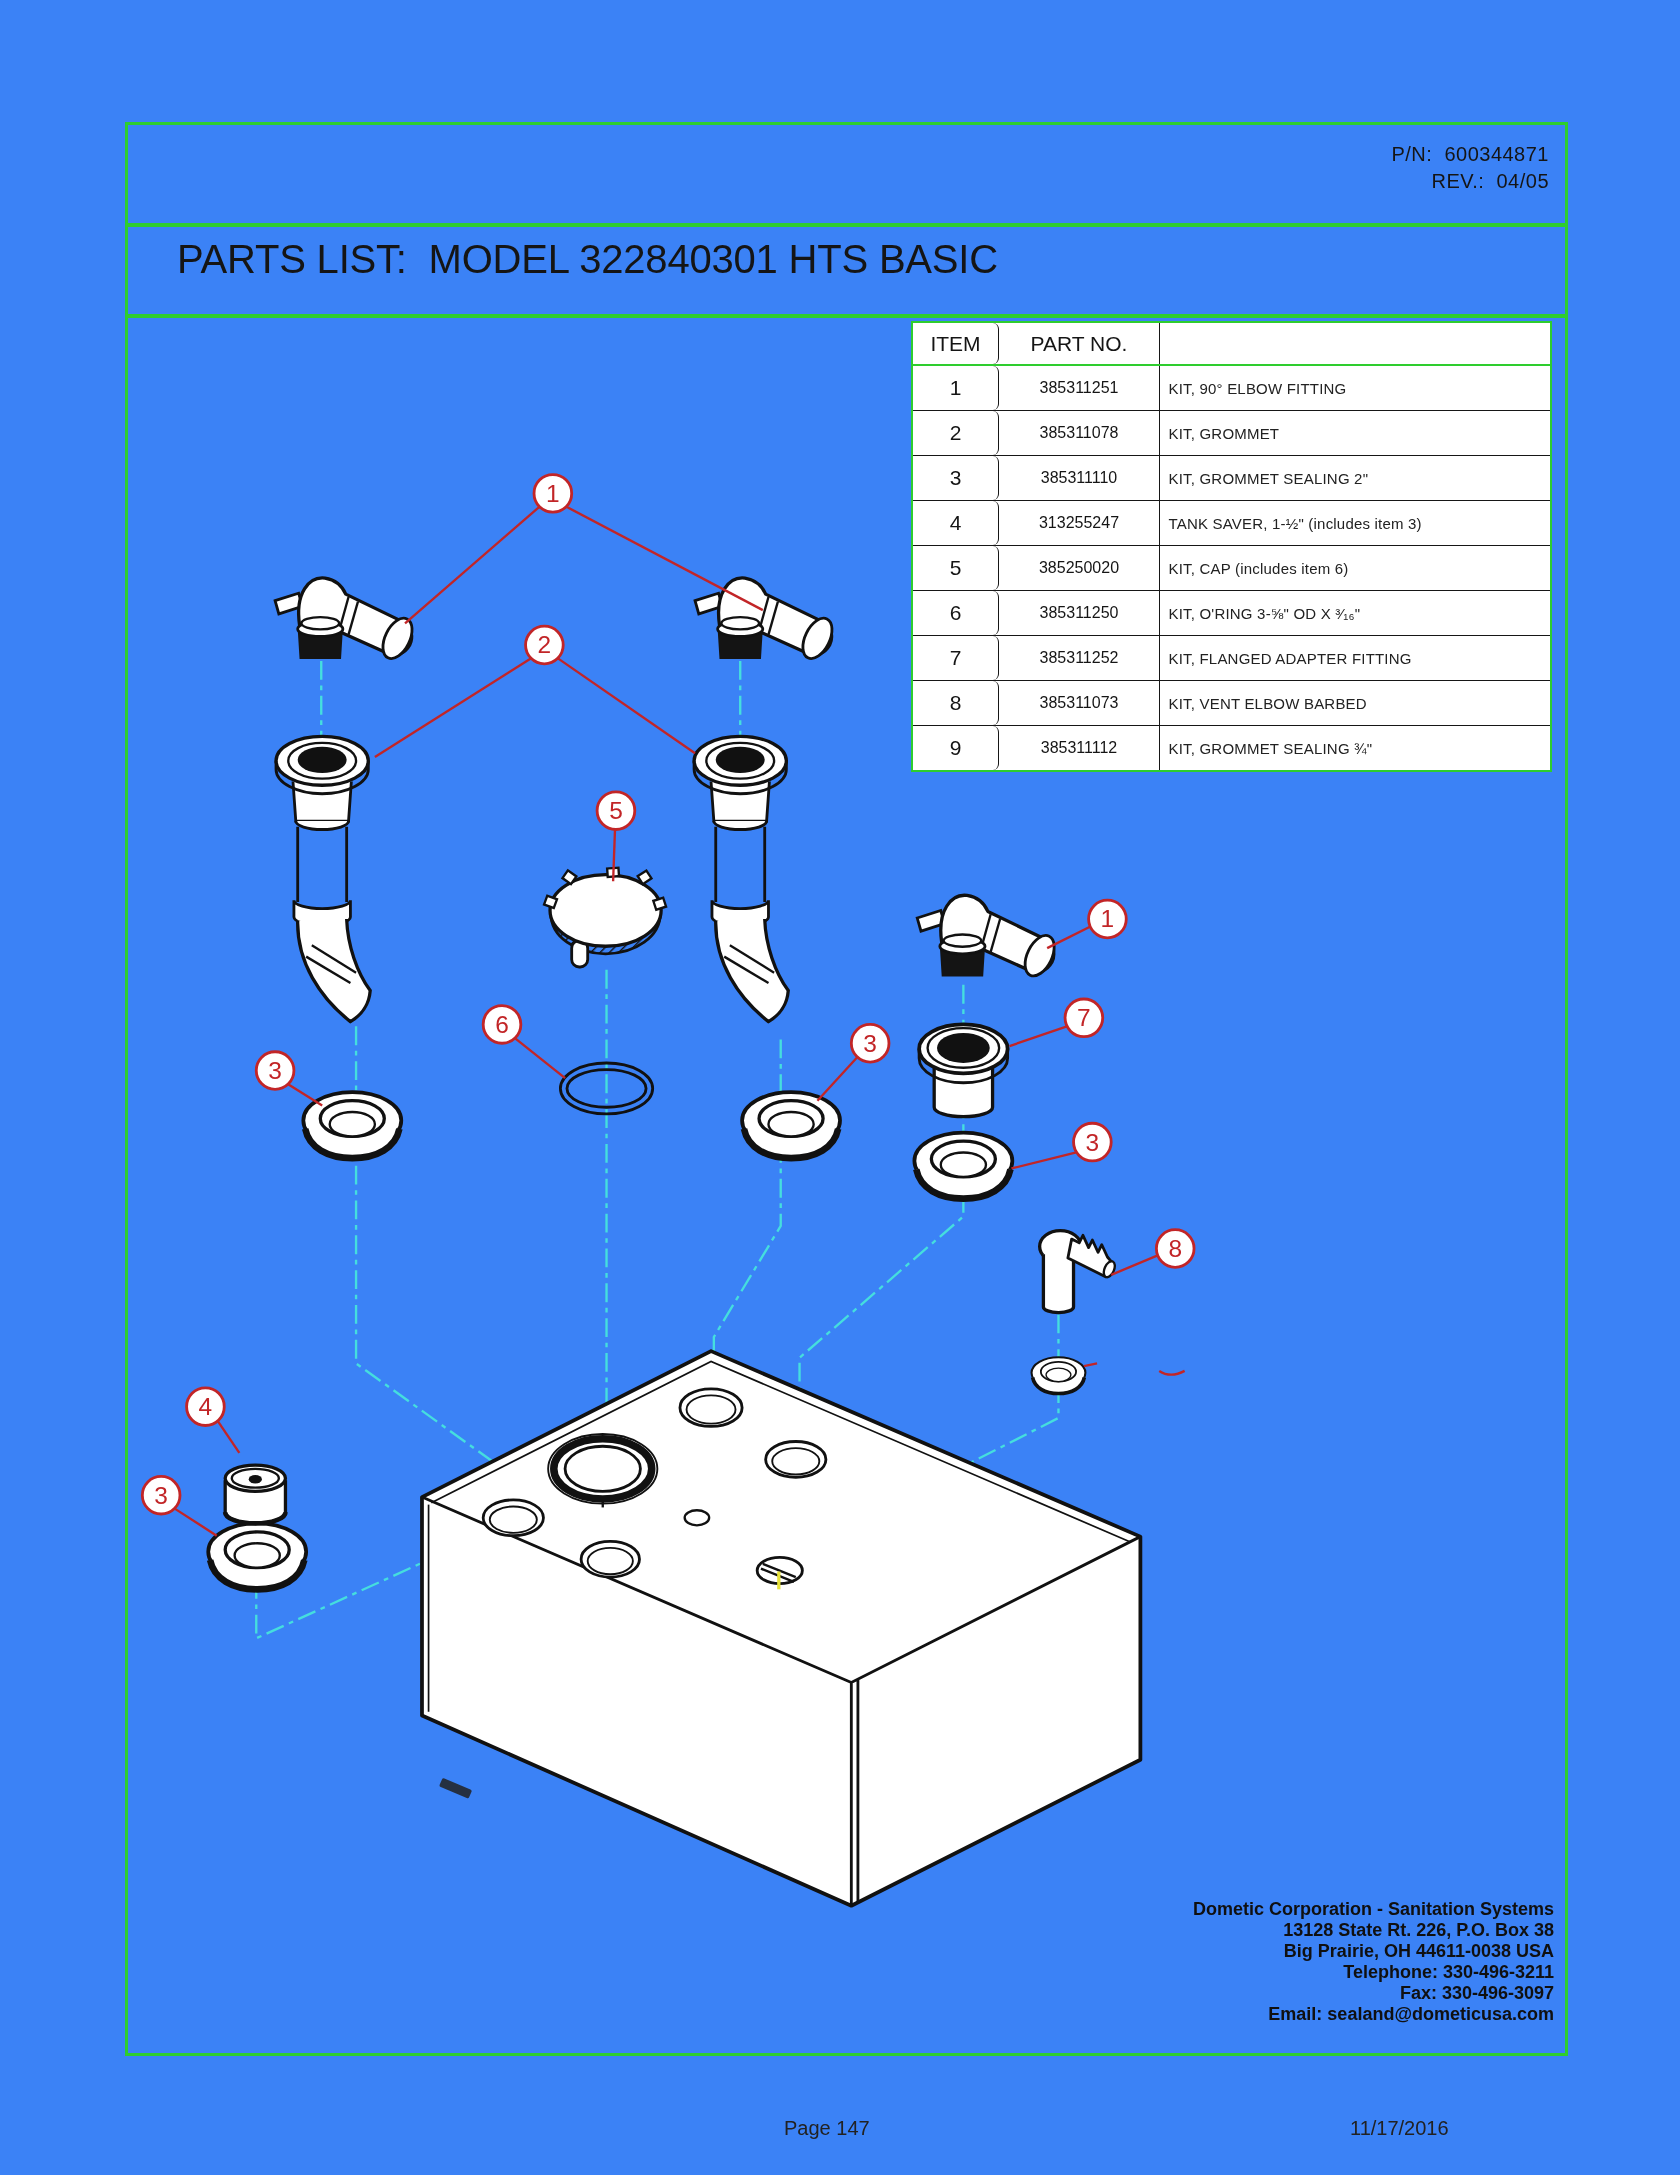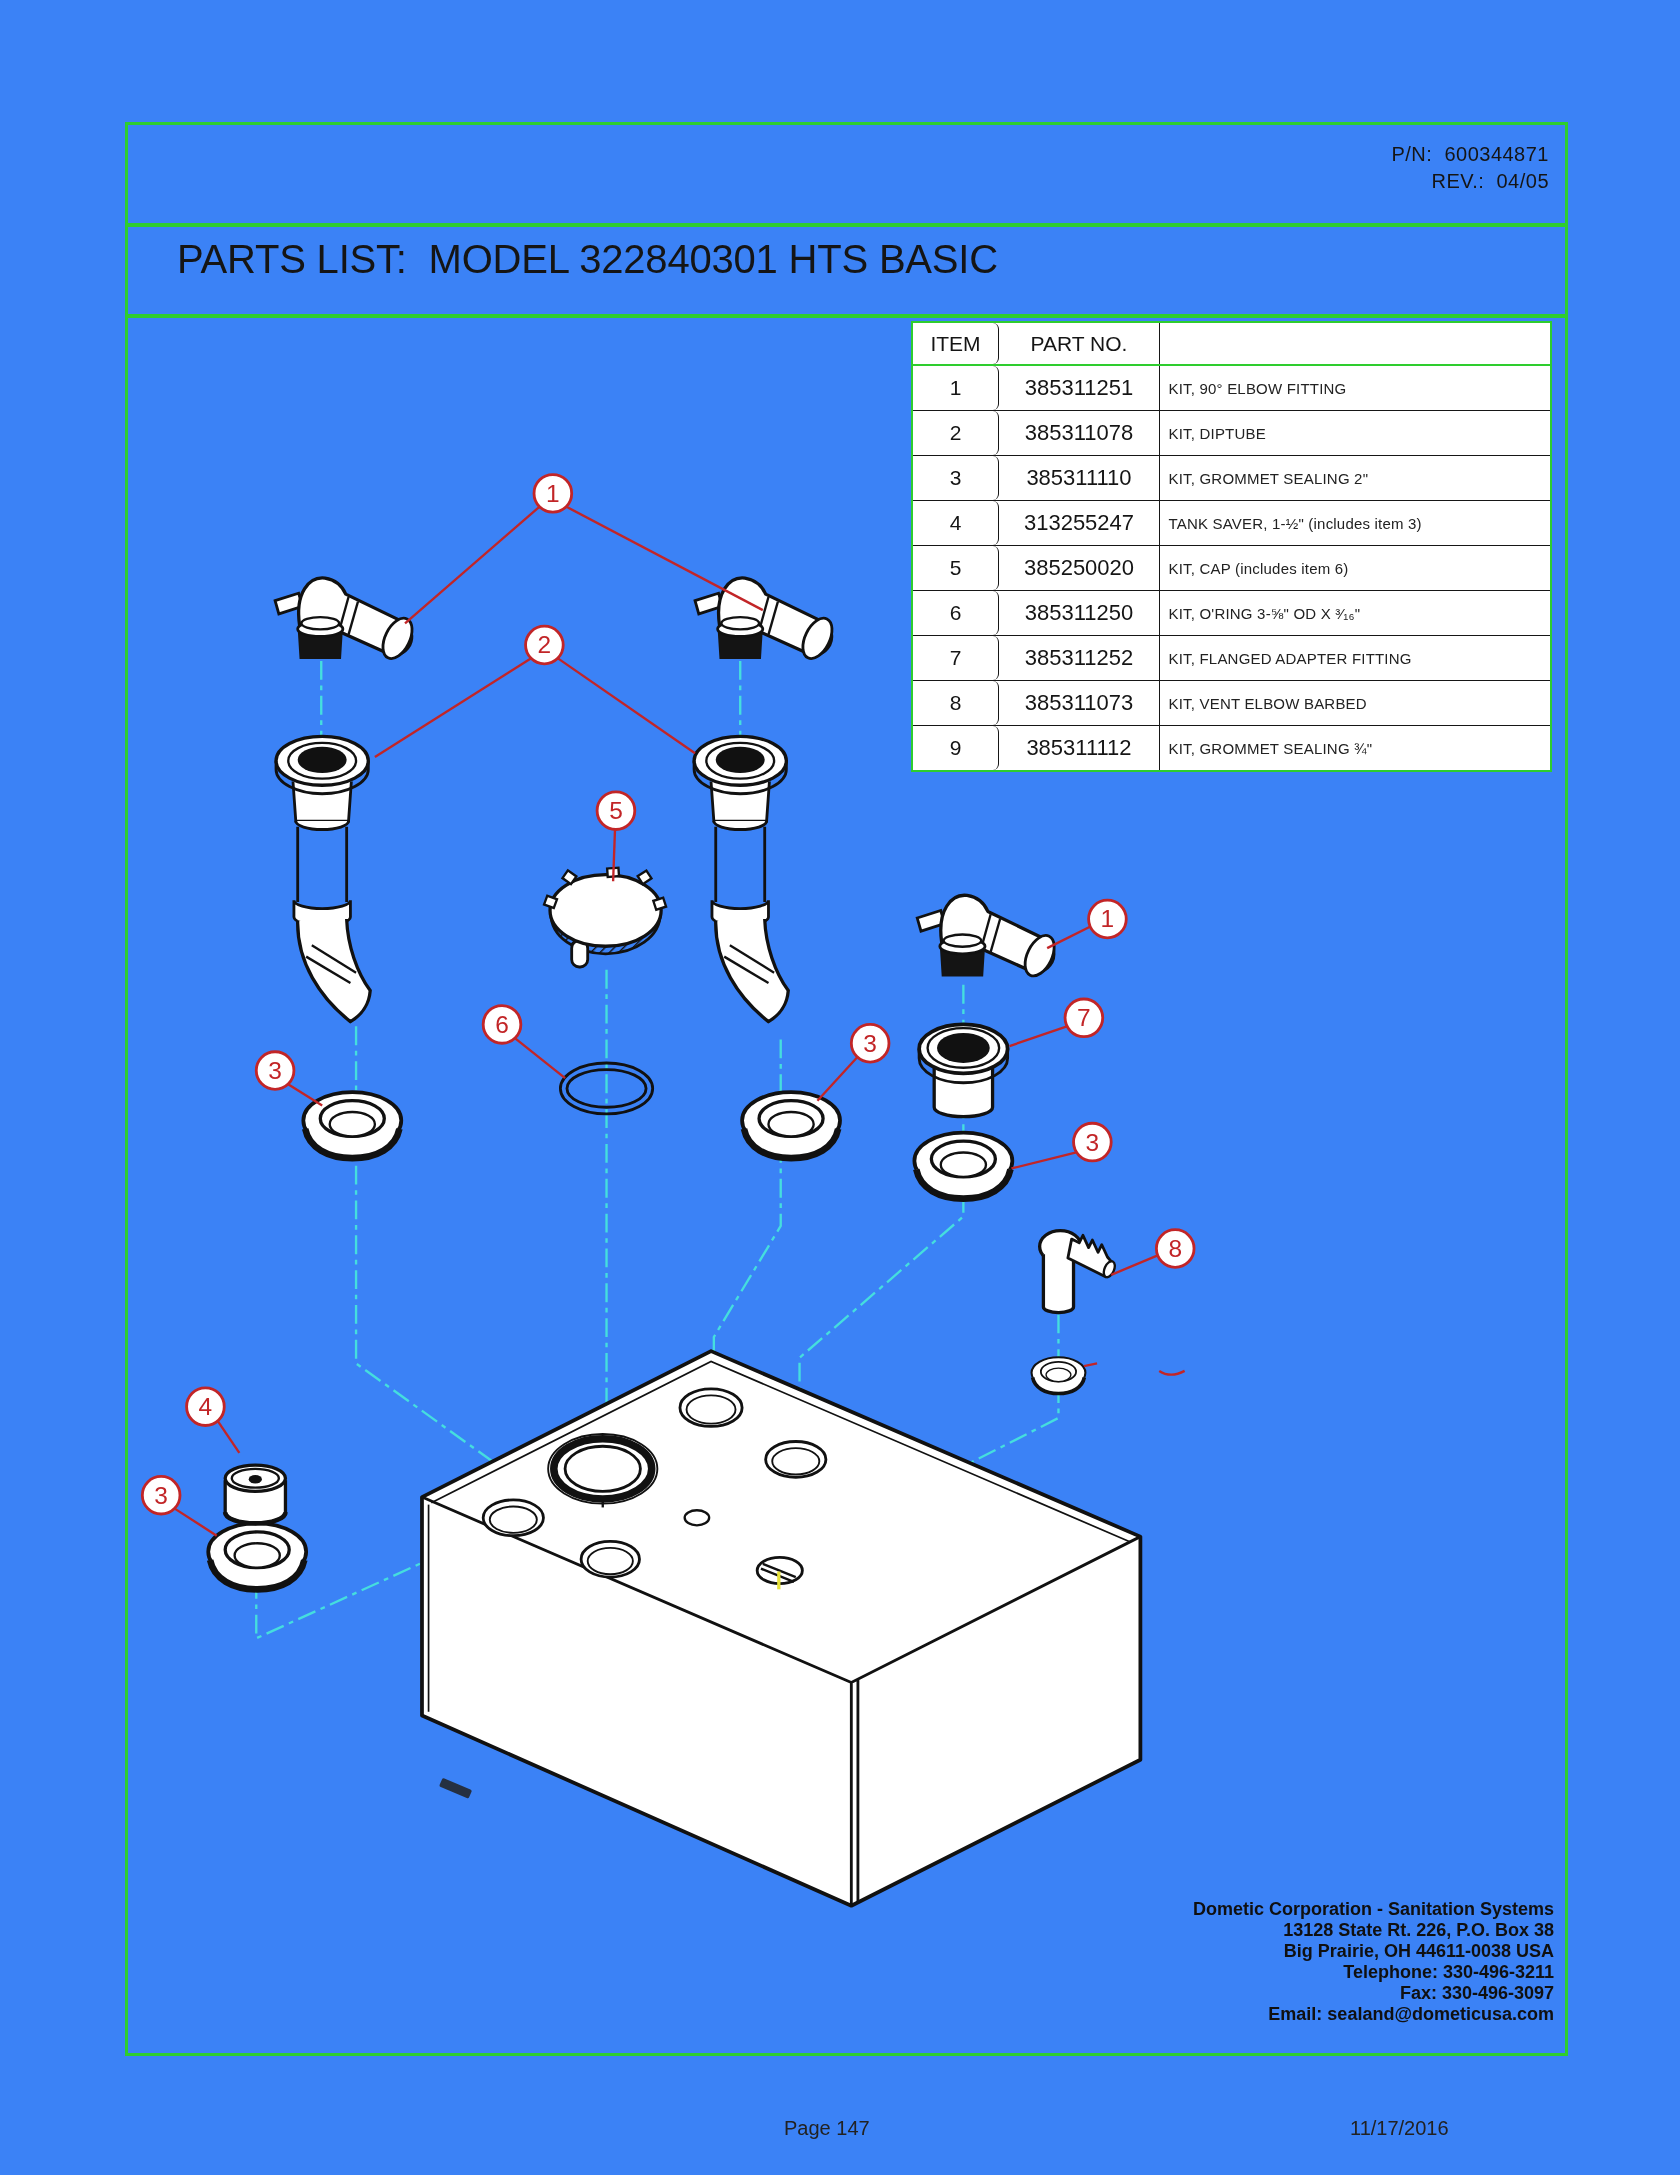--- a/index.html
+++ b/index.html
@@ -12,21 +12,21 @@
   .hdr-id{right:132px;top:141px;text-align:right;font-size:20px;letter-spacing:0.5px;line-height:27px;}
   .title{left:177px;top:237px;font-size:40px;letter-spacing:-0.2px;white-space:pre;}
   
   .ptable{left:911px;top:321px;width:637px;border:2.8px solid #2ECD2E;background:#fff;}
   .trow,.thead{display:flex;align-items:stretch;}
   .thead{height:41px;border-bottom:2.8px solid #2ECD2E;}
   .trow{height:44px;border-bottom:1.9px solid #161616;}
   .trow:last-child{border-bottom:none;}
   .cell{display:flex;align-items:center;}
   .c-item{width:85px;justify-content:center;border-right:1.9px solid #161616;font-size:21px;border-radius:6px;}
-  .c-part{width:160px;justify-content:center;border-right:1.9px solid #161616;font-size:22px;}
+  .c-part{width:160px;justify-content:center;border-right:1.9px solid #161616;font-size:16px;}
   .c-desc{flex:1;padding-left:8.5px;font-size:15px;letter-spacing:0.2px;color:#222;}
   .thead .c-item,.thead .c-part{font-size:21px;}
   .thead .c-desc{font-size:21px;color:#151515;}
   
   .addr{right:127px;top:1899px;text-align:right;font-weight:bold;font-size:18px;line-height:21px;color:#101010;}
   .foot{font-size:20px;color:#222;top:2117px;}
   .foot-page{left:784px;}
   .foot-date{left:1350px;}
   svg text.callout{font-family:"Liberation Sans",sans-serif;font-size:26px;fill:#C22527;}
 </style>
@@ -52,21 +52,21 @@
       <div class="cell c-part">PART NO.</div>
     </div>
     <div class="trow">
       <div class="cell c-item">1</div>
       <div class="cell c-part">385311251</div>
       <div class="cell c-desc">KIT, 90° ELBOW FITTING</div>
     </div>
     <div class="trow">
       <div class="cell c-item">2</div>
       <div class="cell c-part">385311078</div>
-      <div class="cell c-desc">KIT, DIPTUBE</div>
+      <div class="cell c-desc">KIT, GROMMET</div>
     </div>
     <div class="trow">
       <div class="cell c-item">3</div>
       <div class="cell c-part">385311110</div>
       <div class="cell c-desc">KIT, GROMMET SEALING 2"</div>
     </div>
     <div class="trow">
       <div class="cell c-item">4</div>
       <div class="cell c-part">313255247</div>
       <div class="cell c-desc">TANK SAVER, 1-½" (includes item 3)</div>

